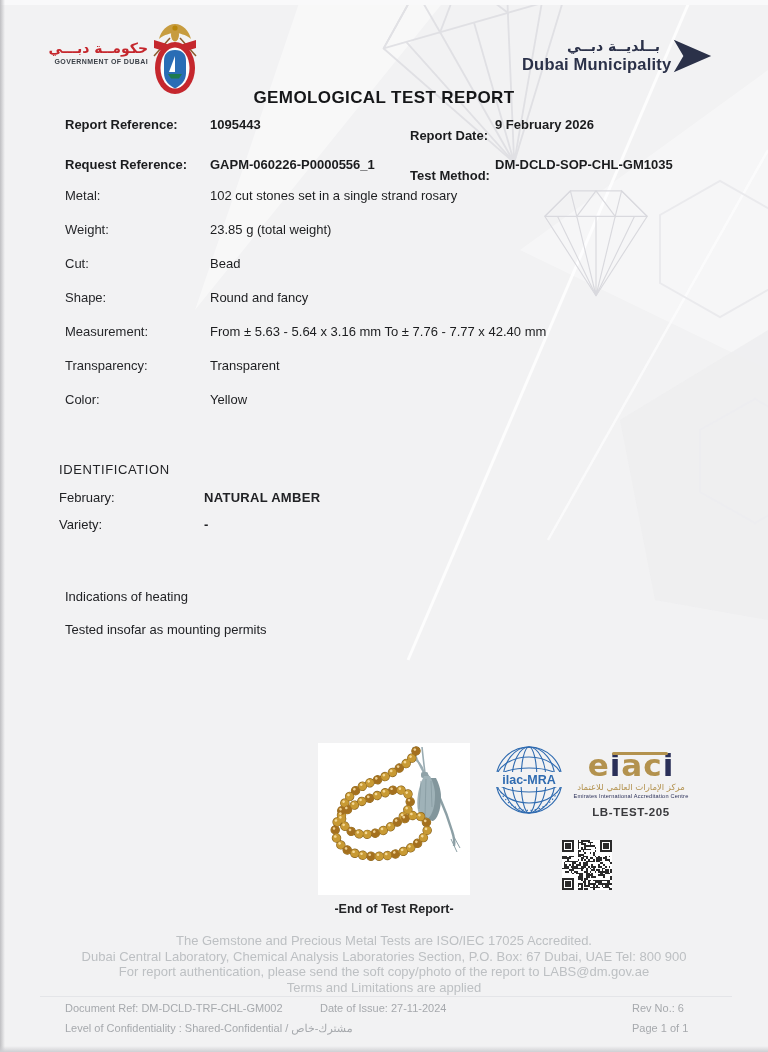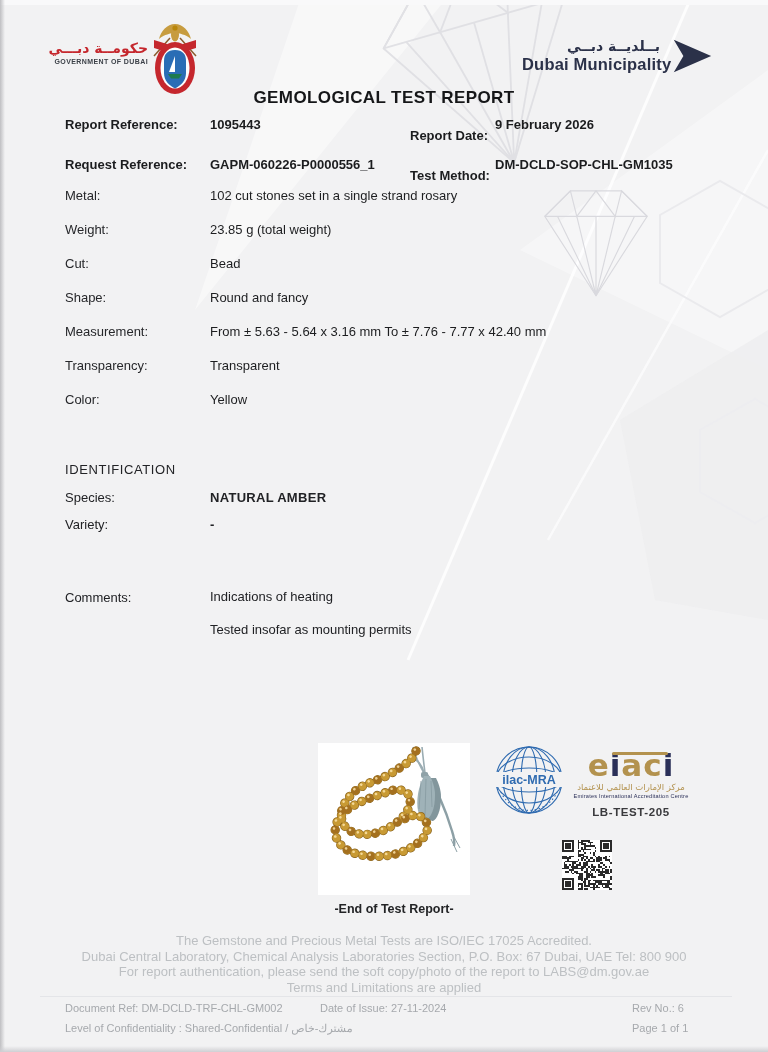--- a/index.html
+++ b/index.html
@@ -32,21 +32,21 @@
   .refs .v1{width:200px;}
   .refs .l2{width:85px;margin-top:11px;}
   .refs .v2{flex:1;}
 
   
   .specs{position:absolute;left:65px;top:189px;right:36px;font-size:13px;}
   .specs .row{display:flex;margin-bottom:21px;line-height:13px;}
   .specs .lab{width:145px;color:#26272a;}
   .specs .val{flex:1;color:#1d1e20;}
 
-  .ident{position:absolute;left:65px;top:462px;font-size:13px;}
+  .ident{position:absolute;left:59px;top:462px;font-size:13px;}
   .ident .head{letter-spacing:.6px;color:#222326;margin-bottom:13px;}
   .ident .row{display:flex;margin-bottom:12px;}
   .ident .lab{width:145px;}
   .ident .bold{font-weight:700;letter-spacing:.3px;}
 
   .comments{position:absolute;left:65px;top:590px;display:flex;font-size:13px;}
   .comments .lab{width:145px;}
   .comments .line{margin-bottom:20px;line-height:13px;}
 
   
@@ -183,31 +183,30 @@
     </div>
     <div class="row">
       <span class="lab">Color:</span>
       <span class="val">Yellow</span>
     </div>
   </div>
 
   <div class="ident">
     <div class="head">IDENTIFICATION</div>
     <div class="row">
-      <span class="lab">Species:</span>
+      <span class="lab">February:</span>
       <span class="bold">NATURAL AMBER</span>
     </div>
     <div class="row">
       <span class="lab">Variety:</span>
       <span class="bold">-</span>
     </div>
   </div>
 
   <div class="comments">
-    <span class="lab">Comments:</span>
     <div>
       <div class="line">Indications of heating</div>
       <div class="line">Tested insofar as mounting permits</div>
     </div>
   </div>
 
   <div class="photo">
     <svg width="152" height="152" viewBox="0 0 152 152" aria-hidden="true">
 
       <path d="M95,4 C97,12 100,20 106,30" stroke="#a8b8bd" stroke-width="1.6" fill="none"></path>

